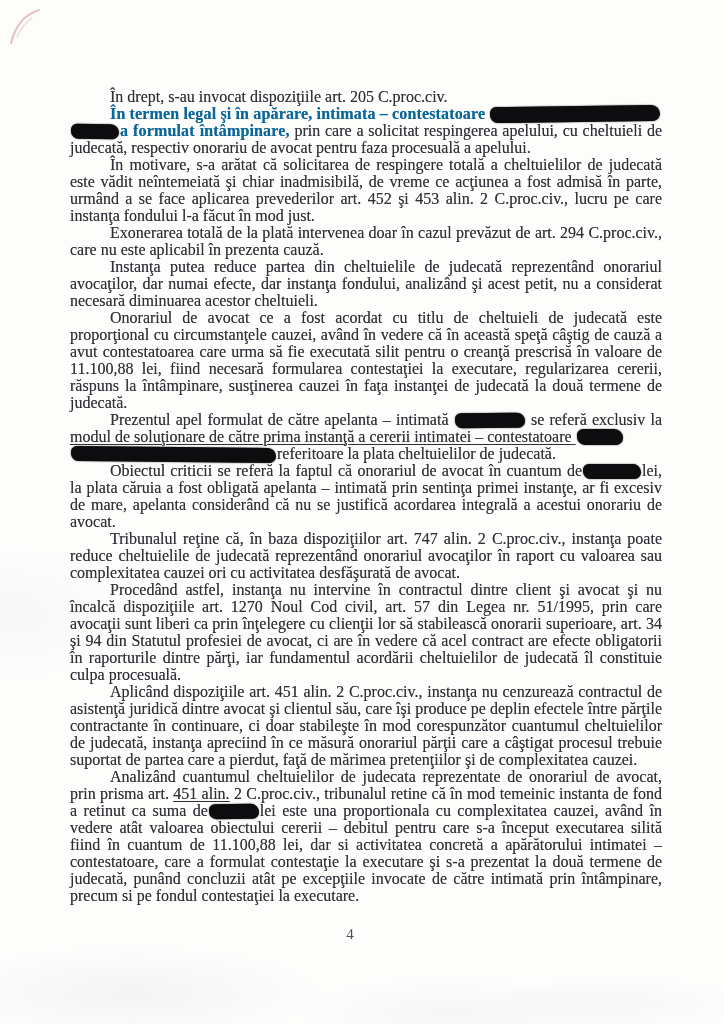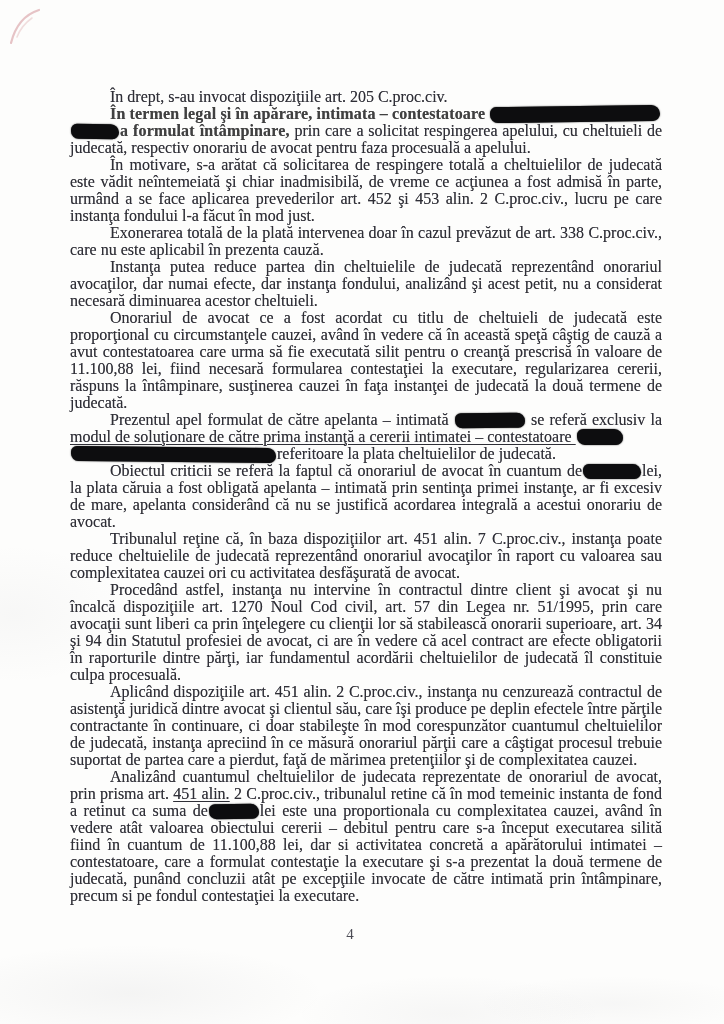--- a/index.html
+++ b/index.html
@@ -22,21 +22,21 @@
   .pen-mark{position:absolute;top:3px;left:5px;}
   .body-text{
     position:absolute;left:70px;top:64px;width:592px;
     font-size:16px;line-height:17px;
     text-align:justify;
     text-shadow:0 0 0.5px rgba(45,45,55,0.55);
     margin-top:24px;
   }
   .para{margin:0;text-indent:40px;}
   .seg.normal{}
-  .seg.bold{font-weight:700;color:#404040;letter-spacing:0.15px;}
+  .seg.bold{font-weight:700;color:#0369a1;letter-spacing:0.15px;}
   .seg.bolditalic{font-weight:700;font-style:italic;color:#26262e;}
   .seg.underline{text-decoration:underline;text-underline-offset:2px;text-decoration-thickness:1px;}
   .redaction{
     display:inline-block;
     background:#0d0d0f;
     border-radius:7px 10px 8px 9px;
     vertical-align:-3px;
     margin:0 1px;
     box-shadow:0 0 1.5px rgba(0,0,0,0.85);
   }
@@ -53,25 +53,25 @@
 
   <svg class="pen-mark" width="42" height="46" viewBox="0 0 42 46">
     <path d="M6 40 C 10 24, 18 12, 34 7" stroke="rgba(185,75,85,0.32)" fill="none" stroke-width="2.2" stroke-linecap="round"></path>
     <path d="M12 34 C 15 26, 20 20, 27 15" stroke="rgba(185,75,85,0.18)" fill="none" stroke-width="1.6" stroke-linecap="round"></path>
   </svg>
 
   <div class="body-text">
       <p class="para"><span class="seg normal">În drept, s-au invocat dispoziţiile art. 205 C.proc.civ.</span></p>
       <p class="para"><span class="seg bold">În termen legal şi în apărare, intimata – contestatoare </span><span class="redaction" style="width: 170px; height: 16px; background: rgb(13, 13, 15); transform: rotate(-0.8deg);"></span><br><span class="redaction" style="width: 48px; height: 15px; background: rgb(13, 13, 15); transform: rotate(0.5deg);"></span><span class="seg bold">a formulat întâmpinare,</span><span class="seg normal"> prin care a solicitat respingerea apelului, cu cheltuieli de judecată, respectiv onorariu de avocat pentru faza procesuală a apelului.</span></p>
       <p class="para"><span class="seg normal">În motivare, s-a arătat că solicitarea de respingere totală a cheltuielilor de judecată este vădit neîntemeiată şi chiar inadmisibilă, de vreme ce acţiunea a fost admisă în parte, urmând a se face aplicarea prevederilor art. 452 şi 453 alin. 2 C.proc.civ., lucru pe care instanţa fondului l-a făcut în mod just.</span></p>
-      <p class="para"><span class="seg normal">Exonerarea totală de la plată intervenea doar în cazul prevăzut de art. 338 C.proc.civ., care nu este aplicabil în prezenta cauză.</span></p>
+      <p class="para"><span class="seg normal">Exonerarea totală de la plată intervenea doar în cazul prevăzut de art. 294 C.proc.civ., care nu este aplicabil în prezenta cauză.</span></p>
       <p class="para"><span class="seg normal">Instanţa putea reduce partea din cheltuielile de judecată reprezentând onorariul avocaţilor, dar numai efecte, dar instanţa fondului, analizând şi acest petit, nu a considerat necesară diminuarea acestor cheltuieli.</span></p>
       <p class="para"><span class="seg normal">Onorariul de avocat ce a fost acordat cu titlu de cheltuieli de judecată este proporţional cu circumstanţele cauzei, având în vedere că în această speţă câştig de cauză a avut contestatoarea care urma să fie executată silit pentru o creanţă prescrisă în valoare de 11.100,88 lei, fiind necesară formularea contestaţiei la executare, regularizarea cererii, răspuns la întâmpinare, susţinerea cauzei în faţa instanţei de judecată la două termene de judecată.</span></p>
       <p class="para"><span class="seg normal">Prezentul apel formulat de către apelanta – intimată </span><span class="redaction" style="width: 70px; height: 15px; background: rgb(13, 13, 15); transform: rotate(-0.6deg);"></span><span class="seg normal"> se referă exclusiv la </span><span class="seg underline">modul de soluţionare de către prima instanţă a cererii intimatei – contestatoare </span><span class="redaction" style="width: 46px; height: 16px; background: rgb(13, 13, 15); transform: rotate(0.4deg);"></span><br><span class="redaction" style="width: 205px; height: 15px; background: rgb(13, 13, 15); transform: rotate(0.6deg);"></span><span class="seg normal">referitoare la plata cheltuielilor de judecată.</span></p>
       <p class="para"><span class="seg normal">Obiectul criticii se referă la faptul că onorariul de avocat în cuantum de</span><span class="redaction" style="width: 58px; height: 15px; background: rgb(13, 13, 15);"></span><span class="seg normal">lei, la plata căruia a fost obligată apelanta – intimată prin sentinţa primei instanţe, ar fi excesiv de mare, apelanta considerând că nu se justifică acordarea integrală a acestui onorariu de avocat.</span></p>
-      <p class="para"><span class="seg normal">Tribunalul reţine că, în baza dispoziţiilor art. 451 alin. 7 C.proc.civ., instanţa poate reduce cheltuielile de judecată reprezentând onorariul avocaţilor în raport cu valoarea sau complexitatea cauzei ori cu activitatea desfăşurată de avocat.</span></p>
+      <p class="para"><span class="seg normal">Tribunalul reţine că, în baza dispoziţiilor art. 747 alin. 2 C.proc.civ., instanţa poate reduce cheltuielile de judecată reprezentând onorariul avocaţilor în raport cu valoarea sau complexitatea cauzei ori cu activitatea desfăşurată de avocat.</span></p>
       <p class="para"><span class="seg normal">Procedând astfel, instanţa nu intervine în contractul dintre client şi avocat şi nu încalcă dispoziţiile art. 1270 Noul Cod civil, art. 57 din Legea nr. 51/1995, prin care avocaţii sunt liberi ca prin înţelegere cu clienţii lor să stabilească onorarii superioare, art. 34 şi 94 din Statutul profesiei de avocat, ci are în vedere că acel contract are efecte obligatorii în raporturile dintre părţi, iar fundamentul acordării cheltuielilor de judecată îl constituie culpa procesuală.</span></p>
       <p class="para"><span class="seg normal">Aplicând dispoziţiile art. 451 alin. 2 C.proc.civ., instanţa nu cenzurează contractul de asistenţă juridică dintre avocat şi clientul său, care îşi produce pe deplin efectele între părţile contractante în continuare, ci doar stabileşte în mod corespunzător cuantumul cheltuielilor de judecată, instanţa apreciind în ce măsură onorariul părţii care a câştigat procesul trebuie suportat de partea care a pierdut, faţă de mărimea pretenţiilor şi de complexitatea cauzei.</span></p>
       <p class="para"><span class="seg normal">Analizând cuantumul cheltuielilor de judecata reprezentate de onorariul de avocat, prin prisma art. </span><span class="seg underline">451 alin.</span><span class="seg normal"> 2 C.proc.civ., tribunalul retine că în mod temeinic instanta de fond a retinut ca suma de</span><span class="redaction" style="width: 50px; height: 15px; background: rgb(13, 13, 15); transform: rotate(-0.5deg);"></span><span class="seg normal">lei este una proportionala cu complexitatea cauzei, având în vedere atât valoarea obiectului cererii – debitul pentru care s-a început executarea silită fiind în cuantum de 11.100,88 lei, dar si activitatea concretă a apărătorului intimatei – contestatoare, care a formulat contestaţie la executare şi s-a prezentat la două termene de judecată, punând concluzii atât pe excepţiile invocate de către intimată prin întâmpinare, precum si pe fondul contestaţiei la executare.</span></p>
     </div>
 
   <div class="page-number">4</div>
 </div>
 
 </body></html>

